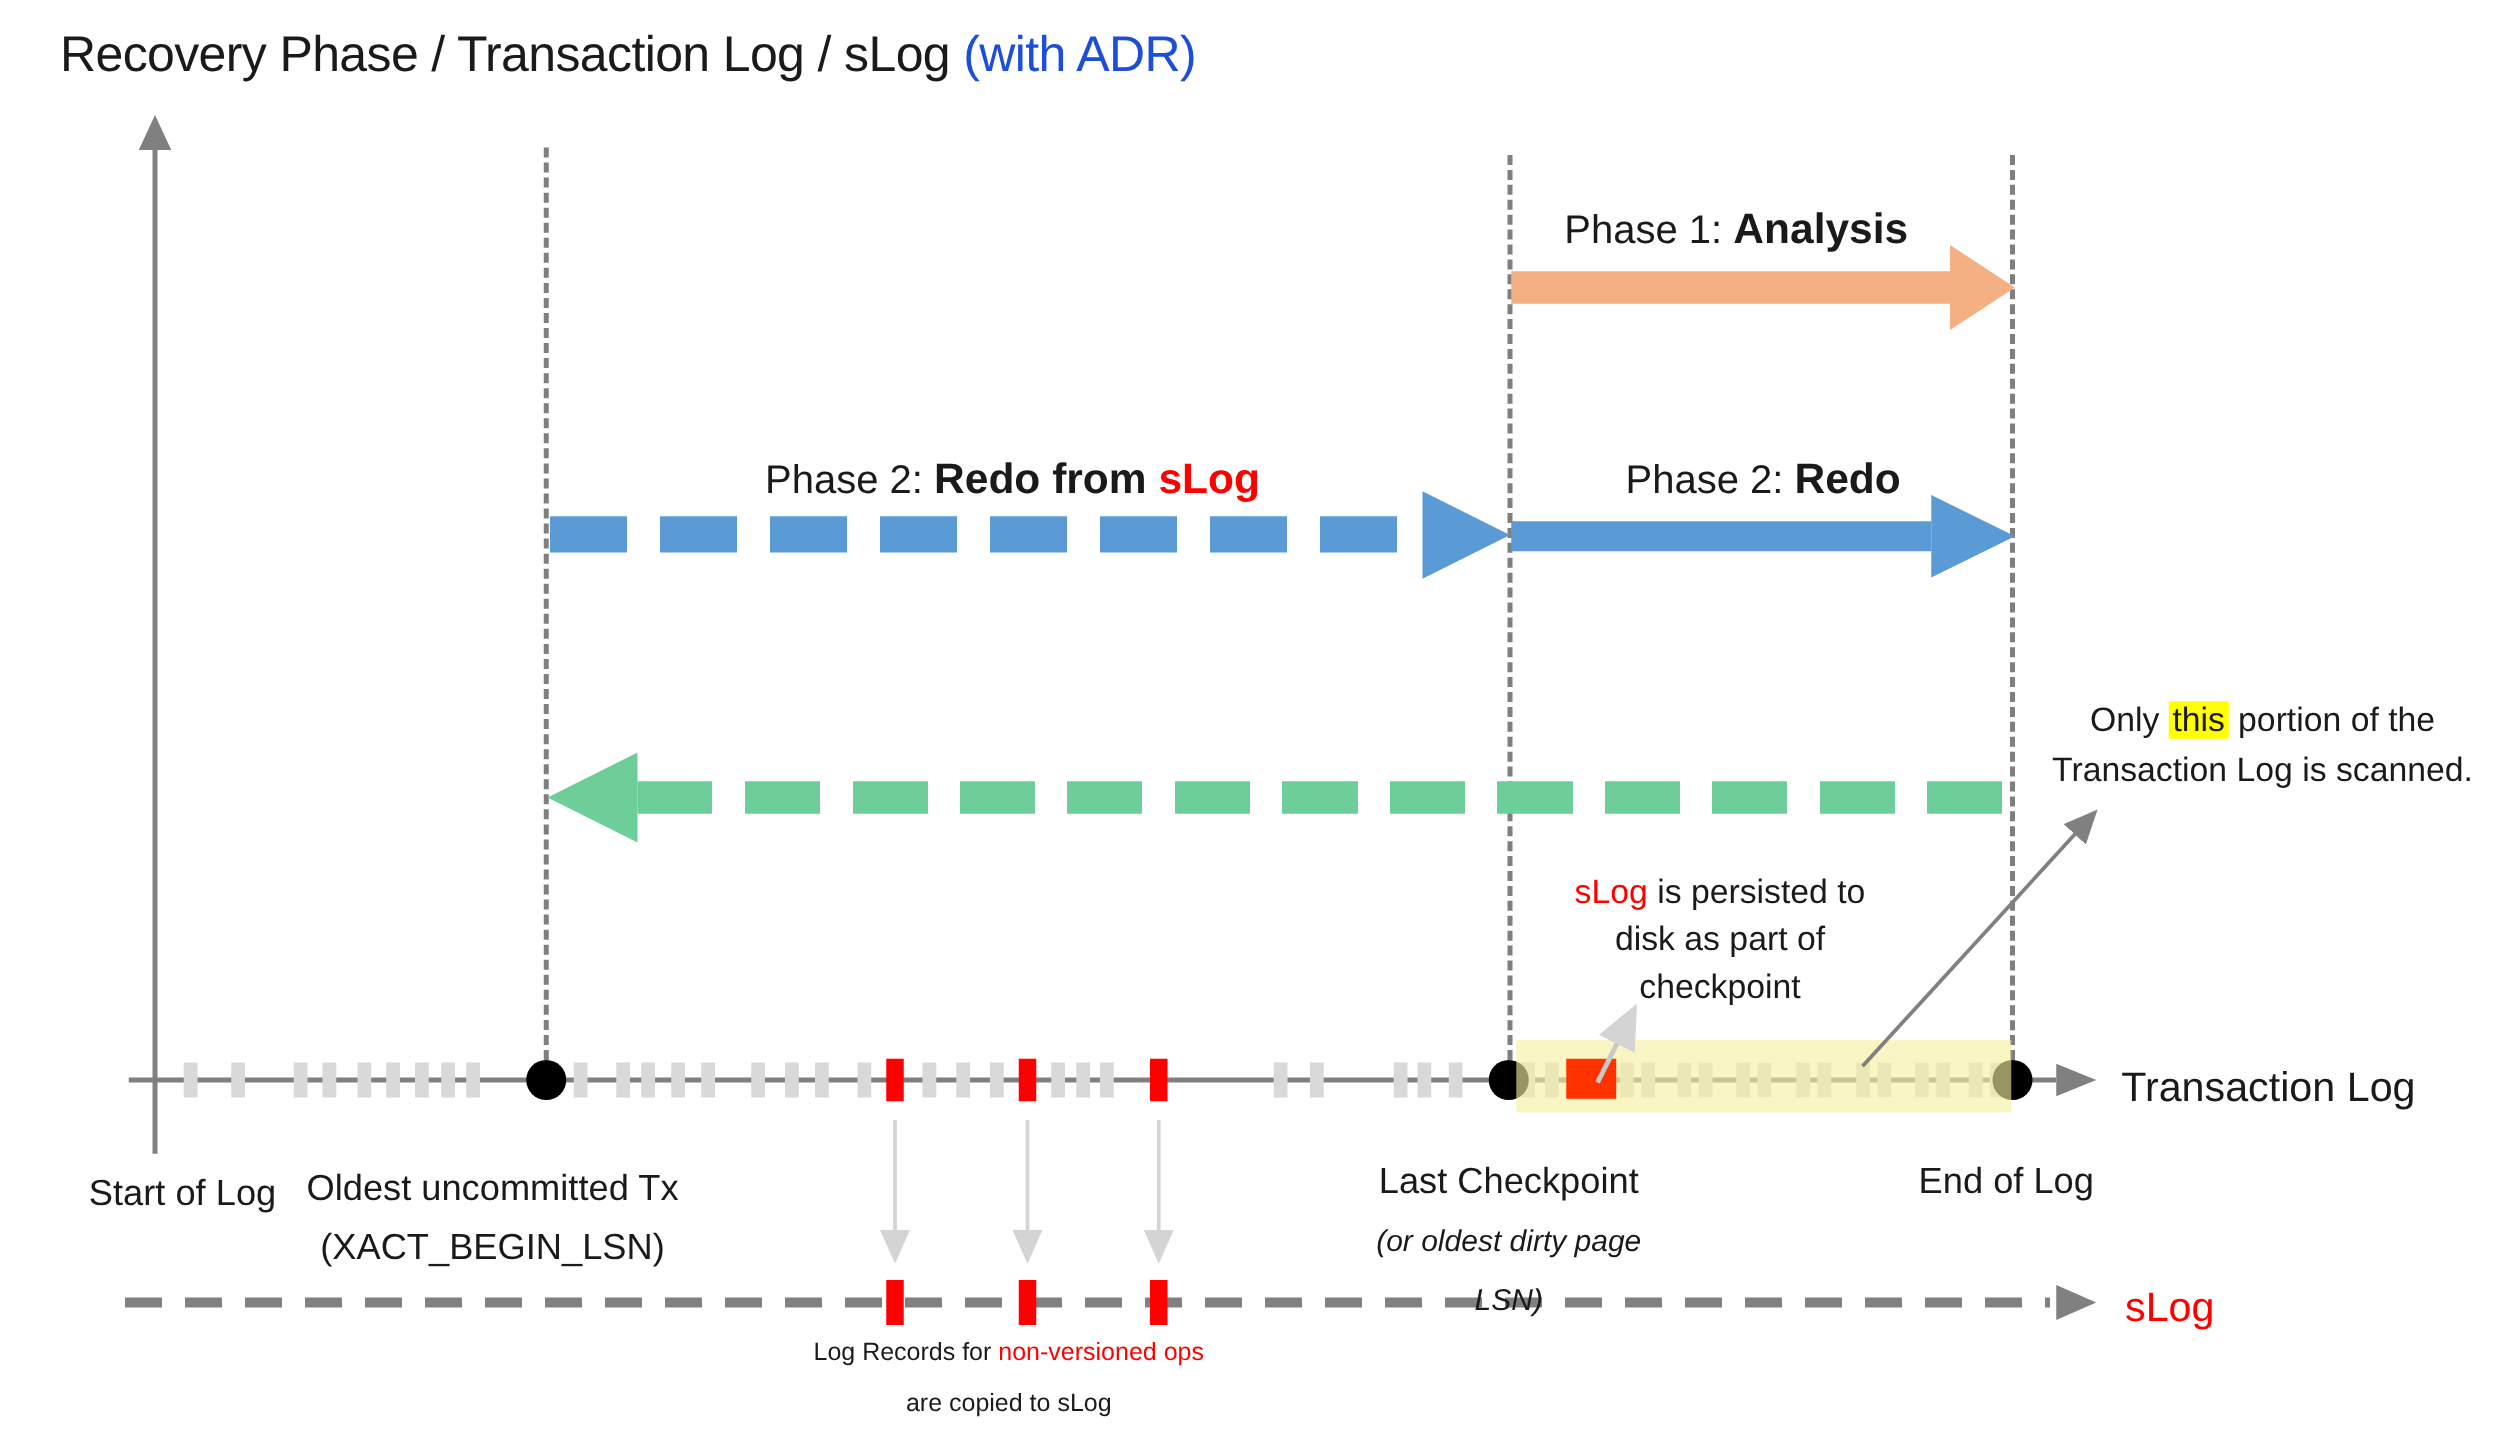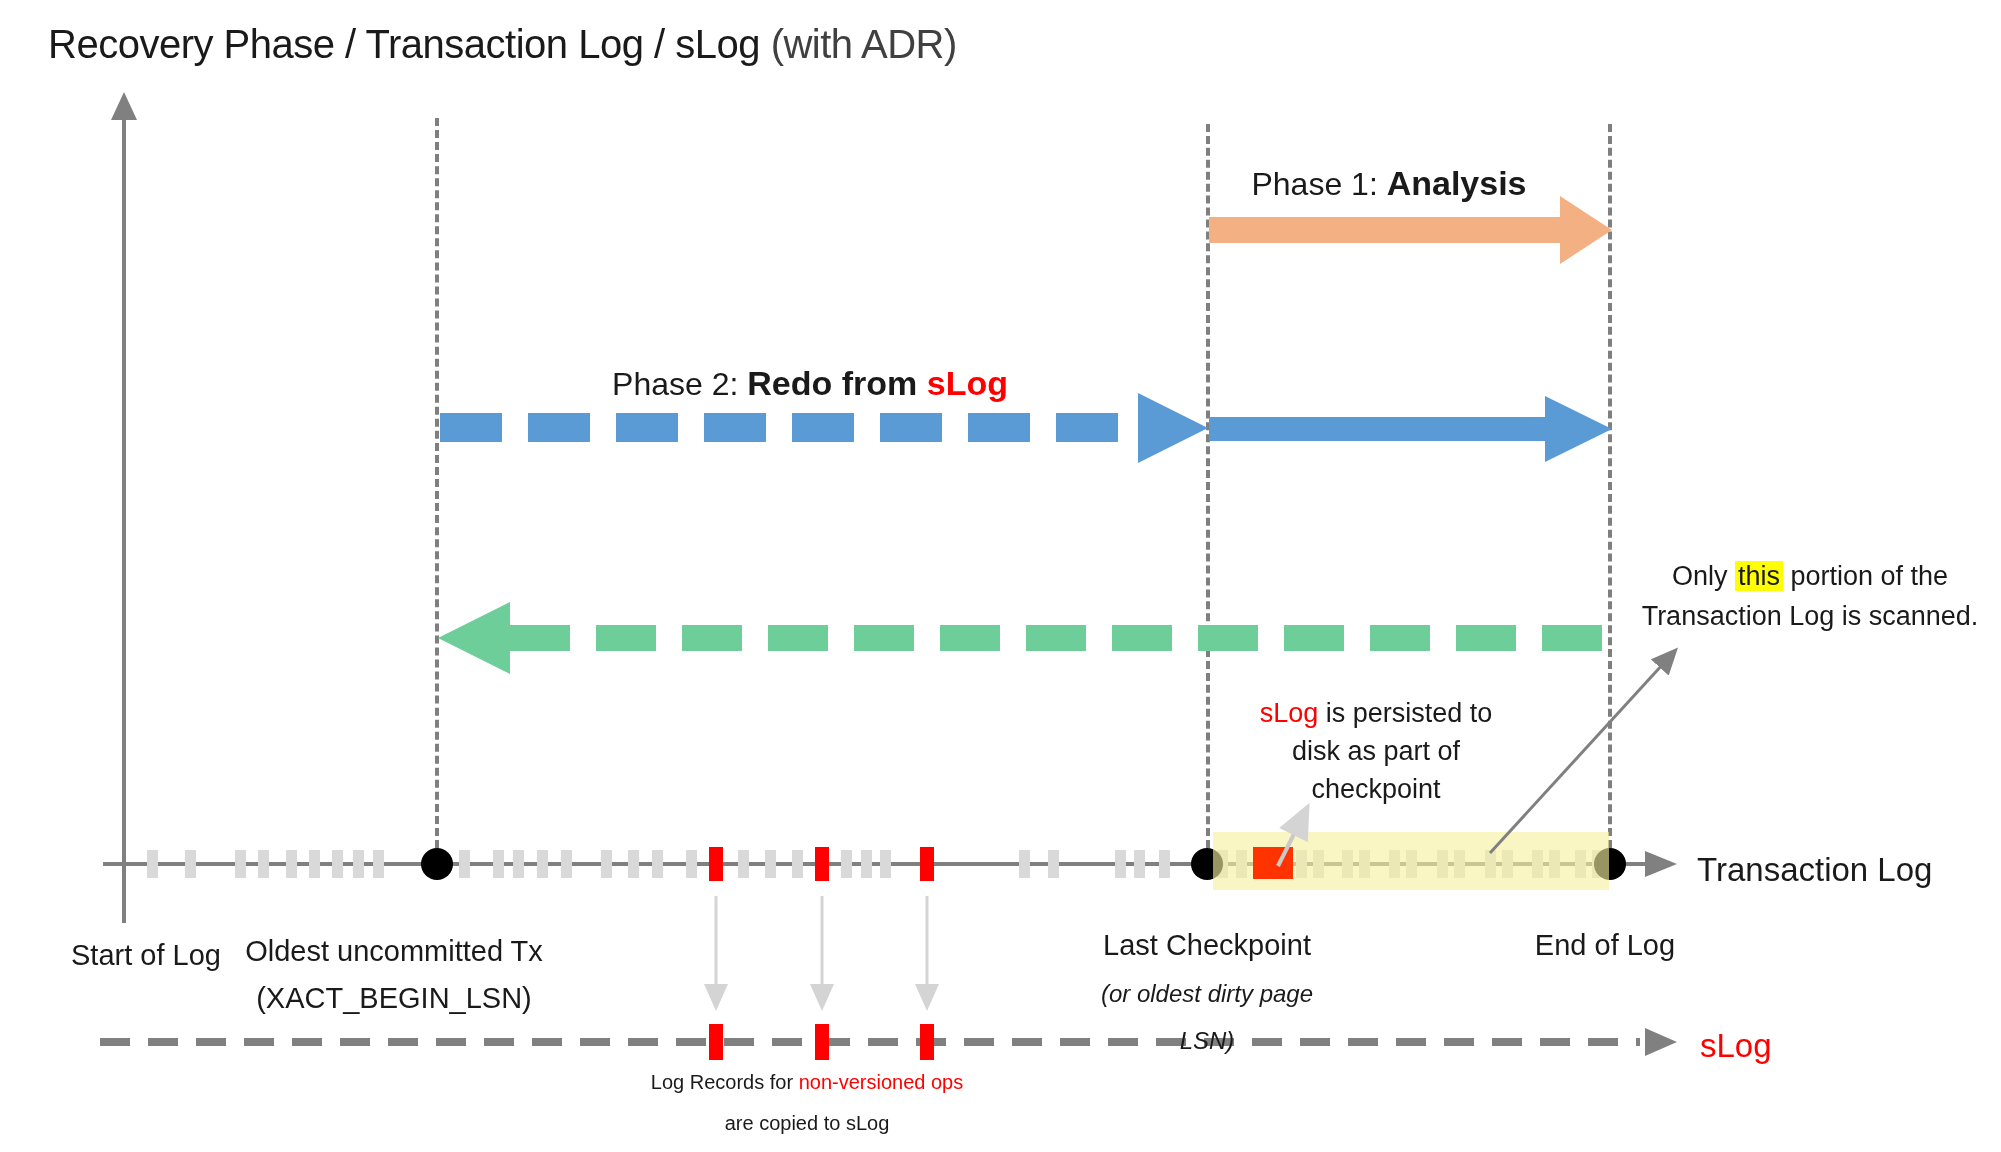--- a/index.html
+++ b/index.html
@@ -3,21 +3,21 @@
 <meta charset="utf-8">
 <style>
   html,body{margin:0;padding:0;background:#fff;}
   #canvas{
     position:relative;width:2001px;height:1152px;background:#fff;overflow:hidden;
     font-family:"Liberation Sans",sans-serif;color:#1a1a1a;
   }
   .abs{position:absolute;}
   
   #title{left:48px;top:22px;font-size:40px;letter-spacing:-0.5px;white-space:nowrap;}
-  #title .accent{color:#404040;}
+  #title .accent{color:#1d4ed8;}
   
   .axis-v{left:122px;top:116px;width:4px;height:807px;background:#808080;}
   .axis-v-head{left:111px;top:92px;width:0;height:0;border-left:13px solid transparent;border-right:13px solid transparent;border-bottom:28px solid #808080;}
   .logline{left:103px;top:862px;width:1542px;height:4px;background:#808080;z-index:1;}
   .logline-head{left:1645px;top:851px;width:0;height:0;border-top:13px solid transparent;border-bottom:13px solid transparent;border-left:32px solid #808080;z-index:1;}
   
   .vdash{width:0;border-left:4px dashed #7F7F7F;z-index:0;}
   #v1{left:435px;top:118px;height:730px;}
   #v2{left:1206px;top:124px;height:724px;}
   #v3{left:1608px;top:124px;height:724px;}
@@ -95,20 +95,23 @@
   </div>
 
   <div class="abs p2d-body"></div>
   <div class="abs p2d-head"></div>
   <div class="abs phase-label" id="lbl-p2s">
     <span>Phase 2: </span><b><span>Redo from </span><span class="red-t">sLog</span></b>
   </div>
 
   <div class="abs p2-body"></div>
   <div class="abs p2-head"></div>
+  <div class="abs phase-label" id="lbl-p2">
+    <span>Phase 2: </span><b>Redo</b>
+  </div>
 
   <div class="abs p3-head"></div>
   <div class="abs p3-body"></div>
 
   <div class="abs note" id="scan-note">
     <span>Only </span><span class="hl">this</span><span> portion of the</span><br>
     <span>Transaction Log is scanned.</span>
   </div>
 
   <div class="abs note" id="persist-note">

